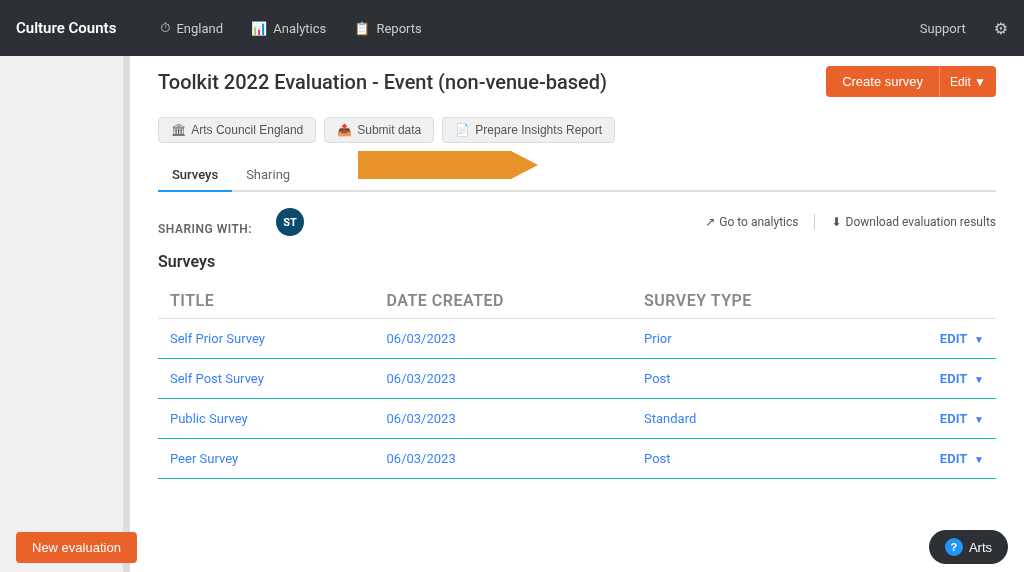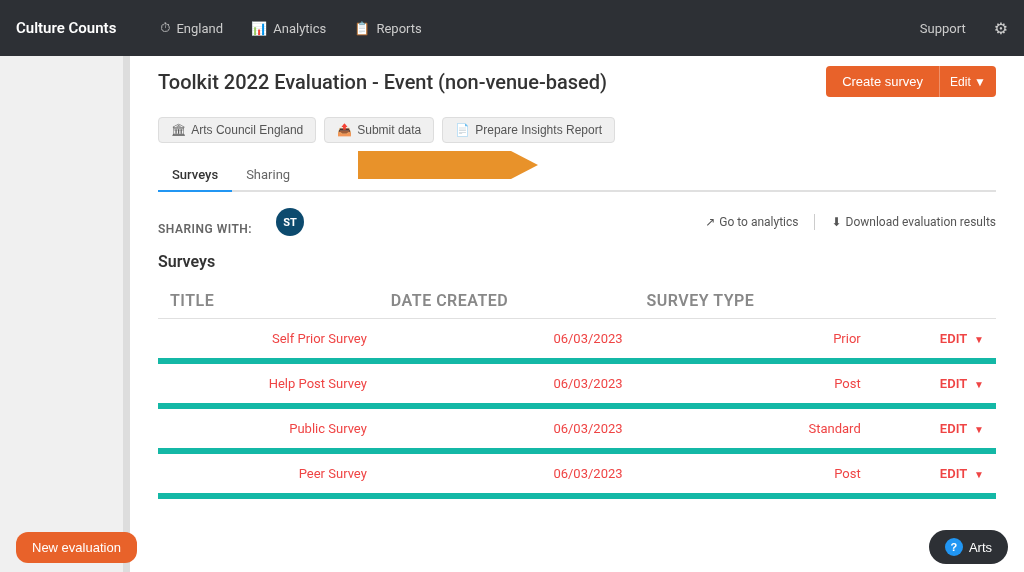--- a/index.html
+++ b/index.html
@@ -240,24 +240,23 @@
       font-size: 16px;
       font-weight: 600;
       color: #888;
       text-transform: uppercase;
       letter-spacing: 0.5px;
       padding: 8px 12px;
       border-bottom: 1px solid #e0e0e0;
     }
     .surveys-table td {
       padding: 12px 12px;
-      border-bottom: 6px solid #14b8a6;
-      font-size: 13px;
-      color: #ef4444;
-      text-align: right;
+      border-bottom: 1px solid #14b8a6;
+      font-size: 13px;
+      color: #3b82f6;
     }
     .edit-cell {
       text-align: right;
       color: #555;
       font-size: 12px;
       font-weight: 600;
       cursor: pointer;
       white-space: nowrap;
     }
     .edit-cell span { margin-left: 4px; font-size: 10px; }
@@ -274,21 +273,21 @@
       justify-content: space-between;
       padding: 0 16px;
       background: transparent;
       pointer-events: none;
     }
     .btn-new-eval {
       background: #e8622a;
       color: #fff;
       border: none;
       padding: 8px 16px;
-      border-radius: 12px;
+      border-radius: 4px;
       cursor: pointer;
       font-size: 13px;
       font-weight: 500;
       pointer-events: all;
     }
     .btn-help {
       background: #2d3035;
       color: #fff;
       border: none;
       padding: 8px 16px;
@@ -416,21 +415,21 @@
         </tr>
       </thead>
       <tbody id="surveys-tbody">
       <tr>
             <td>Self Prior Survey</td>
             <td>06/03/2023</td>
             <td>Prior</td>
             <td class="edit-cell">EDIT <span>▼</span></td>
           </tr>
           <tr>
-            <td>Help Post Survey</td>
+            <td>Self Post Survey</td>
             <td>06/03/2023</td>
             <td>Post</td>
             <td class="edit-cell">EDIT <span>▼</span></td>
           </tr>
           <tr>
             <td>Public Survey</td>
             <td>06/03/2023</td>
             <td>Standard</td>
             <td class="edit-cell">EDIT <span>▼</span></td>
           </tr>

